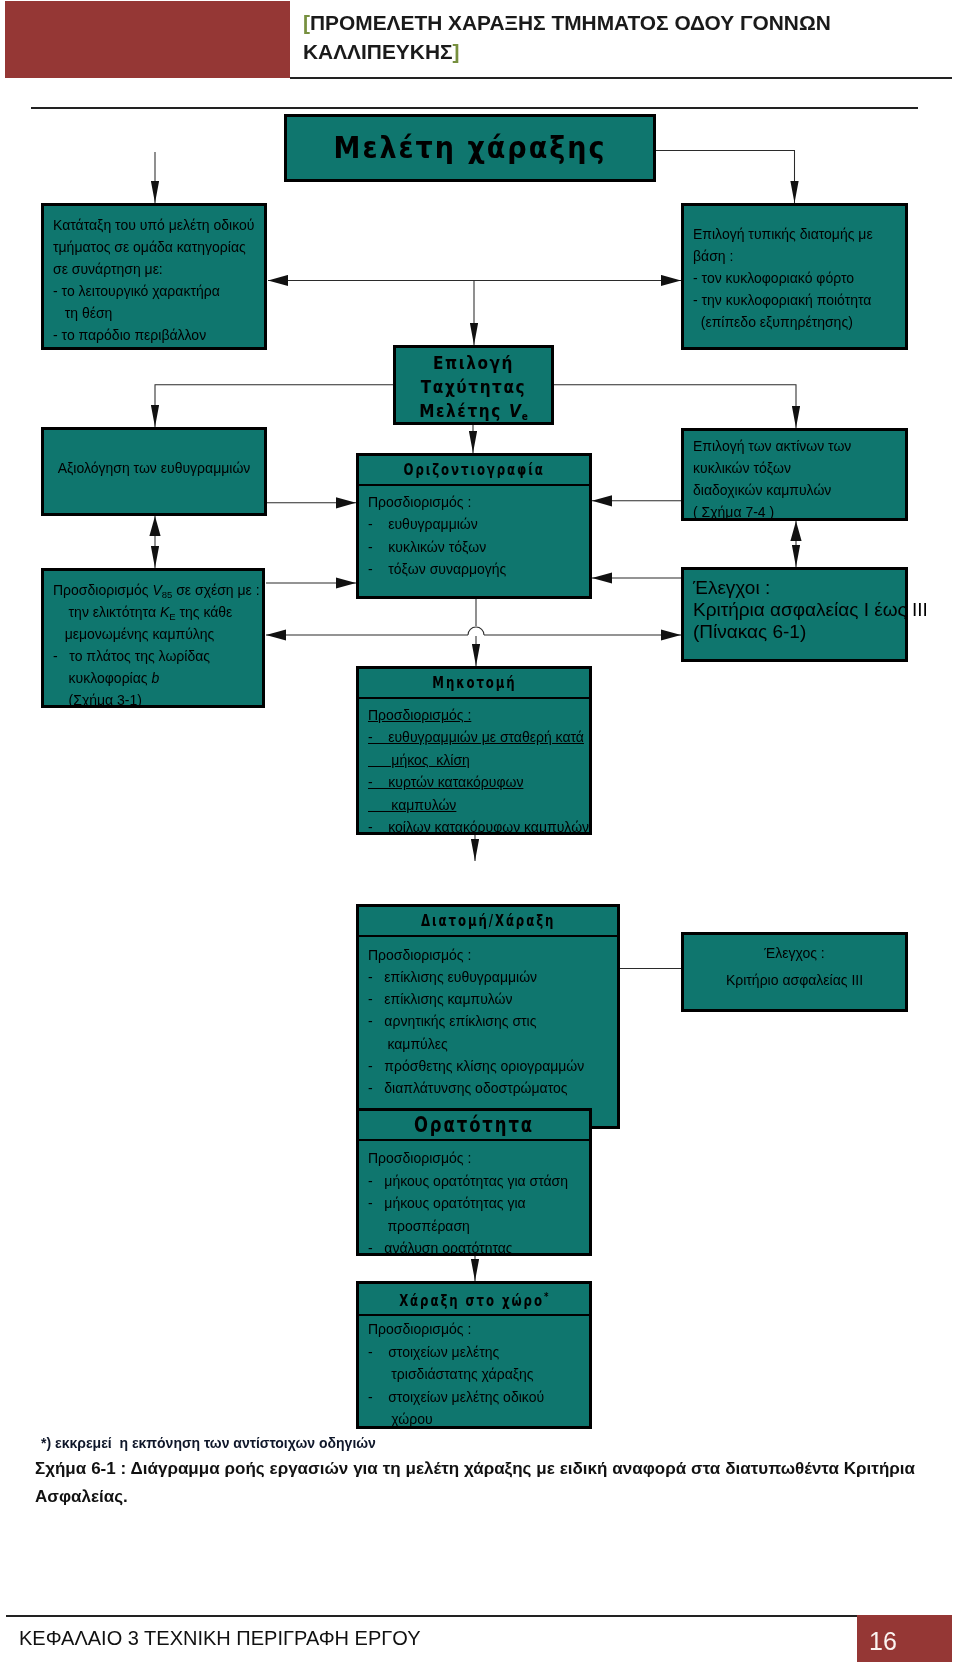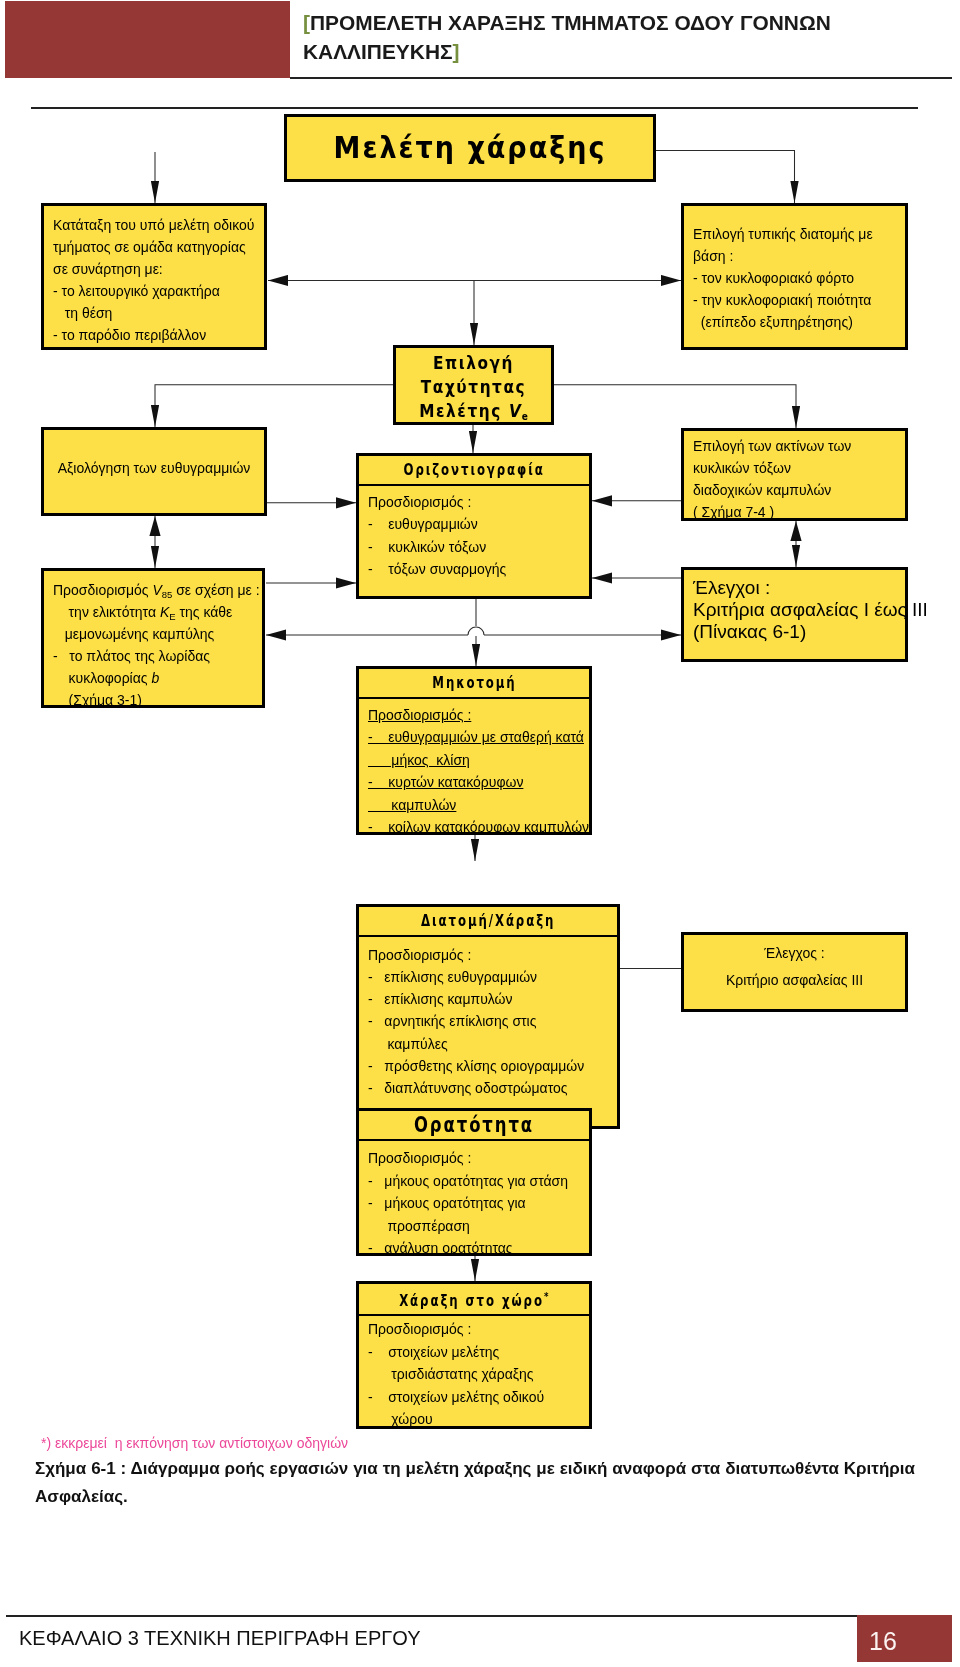--- a/index.html
+++ b/index.html
@@ -11,21 +11,21 @@
   .hdr-br{color:#77903f;}
   .hdr-rule1{position:absolute;left:290px;top:77px;width:662px;height:1.6px;background:#222;}
   .hdr-rule2{position:absolute;left:31px;top:107px;width:887px;height:1.5px;background:#222;}
   
   .ftr-rule{position:absolute;left:6px;top:1615px;width:852px;height:1.7px;background:#222;}
   .ftr-block{position:absolute;left:857px;top:1615px;width:95px;height:47px;background:#953735;}
   .ftr-num{position:absolute;left:869px;top:1629px;font-size:25px;color:#fbf3f1;line-height:1;}
   .ftr-text{position:absolute;left:19px;top:1628px;font-size:20px;color:#111;letter-spacing:0px;line-height:1;}
   
   #wires{position:absolute;left:0;top:0;width:960px;height:1667px;}
-  .nd{position:absolute;border:3px solid #000;background:#fde047;box-sizing:border-box;}
+  .nd{position:absolute;border:3px solid #000;background:#0f766e;box-sizing:border-box;}
   .nd .hd{font-weight:bold;text-align:center;letter-spacing:2.2px;border-bottom:2.2px solid #000;font-family:"DejaVu Sans",sans-serif;font-stretch:condensed;}
   .nd .hd>span{display:inline-block;transform:scaleX(0.87);}
   .nd .bd{padding:5px 0 0 9px;}
   .ln{white-space:pre;}
   .sb{font-size:9.5px;position:relative;top:3px;}
   .big{font-weight:bold;letter-spacing:2px;text-align:center;font-family:"DejaVu Sans",sans-serif;font-stretch:condensed;}
   .ctr{text-align:center;}
   .cap{position:absolute;}
 </style>
 </head>
@@ -204,15 +204,15 @@
 
   <div class="nd" style="left:356px;top:1281px;width:236px;height:148px;">
     <div class="hd" style="font-size:15px;line-height:26px;"><span><span>Χάραξη στο χώρο</span><span style="font-size:11px;vertical-align:super;letter-spacing:0">*</span></span></div>
     <div class="bd ln" style="font-size:14px;line-height:22.5px;padding-top:2px;">Προσδιορισμός :
 -    στοιχείων μελέτης
       τρισδιάστατης χάραξης
 -    στοιχείων μελέτης οδικού
       χώρου</div>
   </div>
 
-  <div class="cap" style="left:41px;top:1434px;font-size:14px;color:#ec4899;line-height:18px;white-space:pre;">*) εκκρεμεί  η εκπόνηση των αντίστοιχων οδηγιών</div>
+  <div class="cap" style="left:41px;top:1434px;font-size:14px;color:#0f172a;line-height:18px;white-space:pre;font-weight:bold;">*) εκκρεμεί  η εκπόνηση των αντίστοιχων οδηγιών</div>
   <div class="cap" style="left:35px;top:1455px;width:880px;font-size:17px;font-weight:bold;line-height:27.5px;color:#111;text-align:justify;">Σχήμα 6-1 : Διάγραμμα ροής εργασιών για τη μελέτη χάραξης με ειδική αναφορά στα διατυπωθέντα Κριτήρια Ασφαλείας.</div>
 </div>
 
 </body></html>

